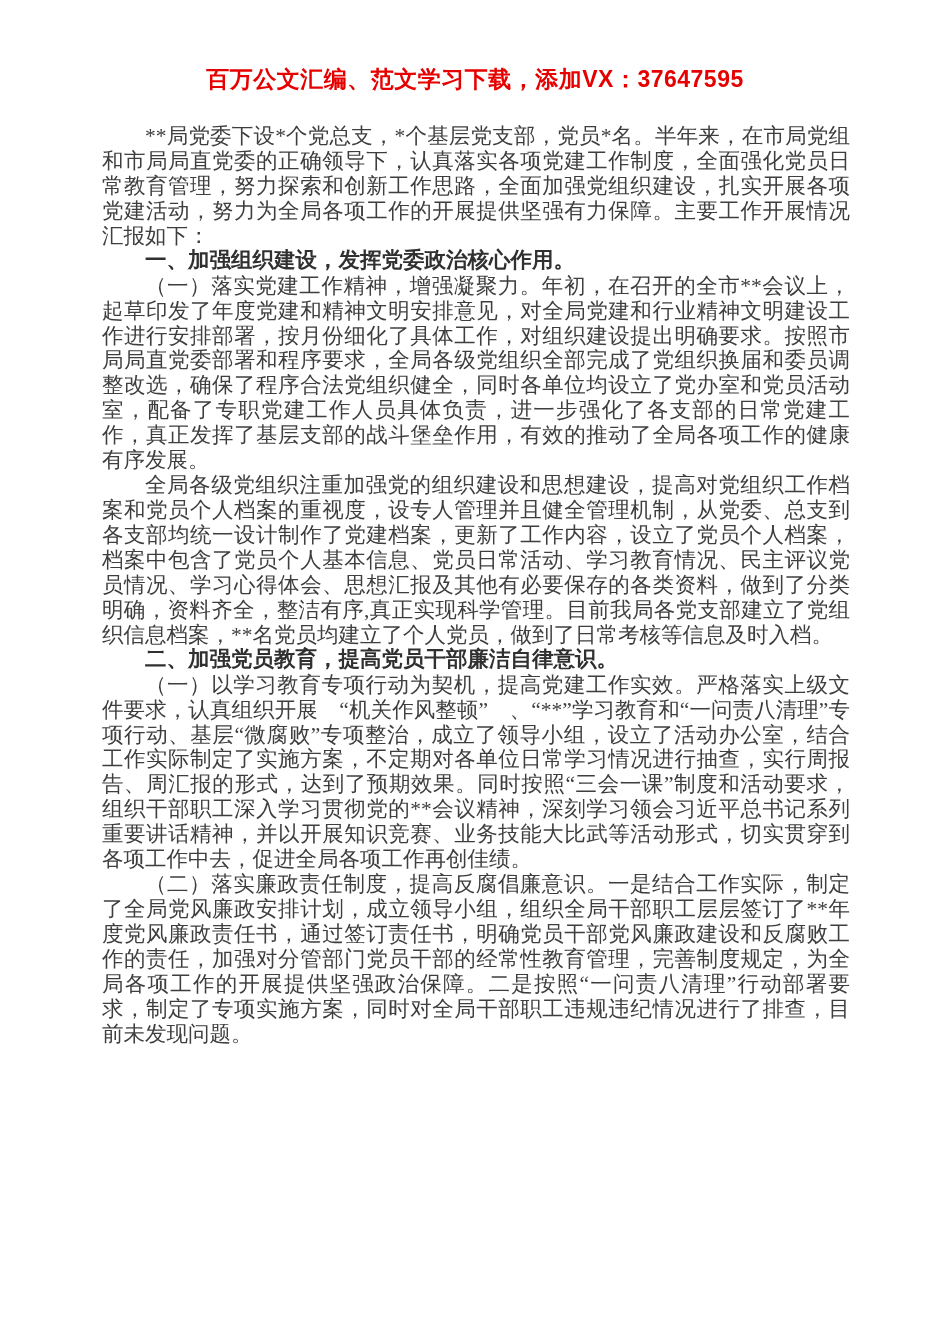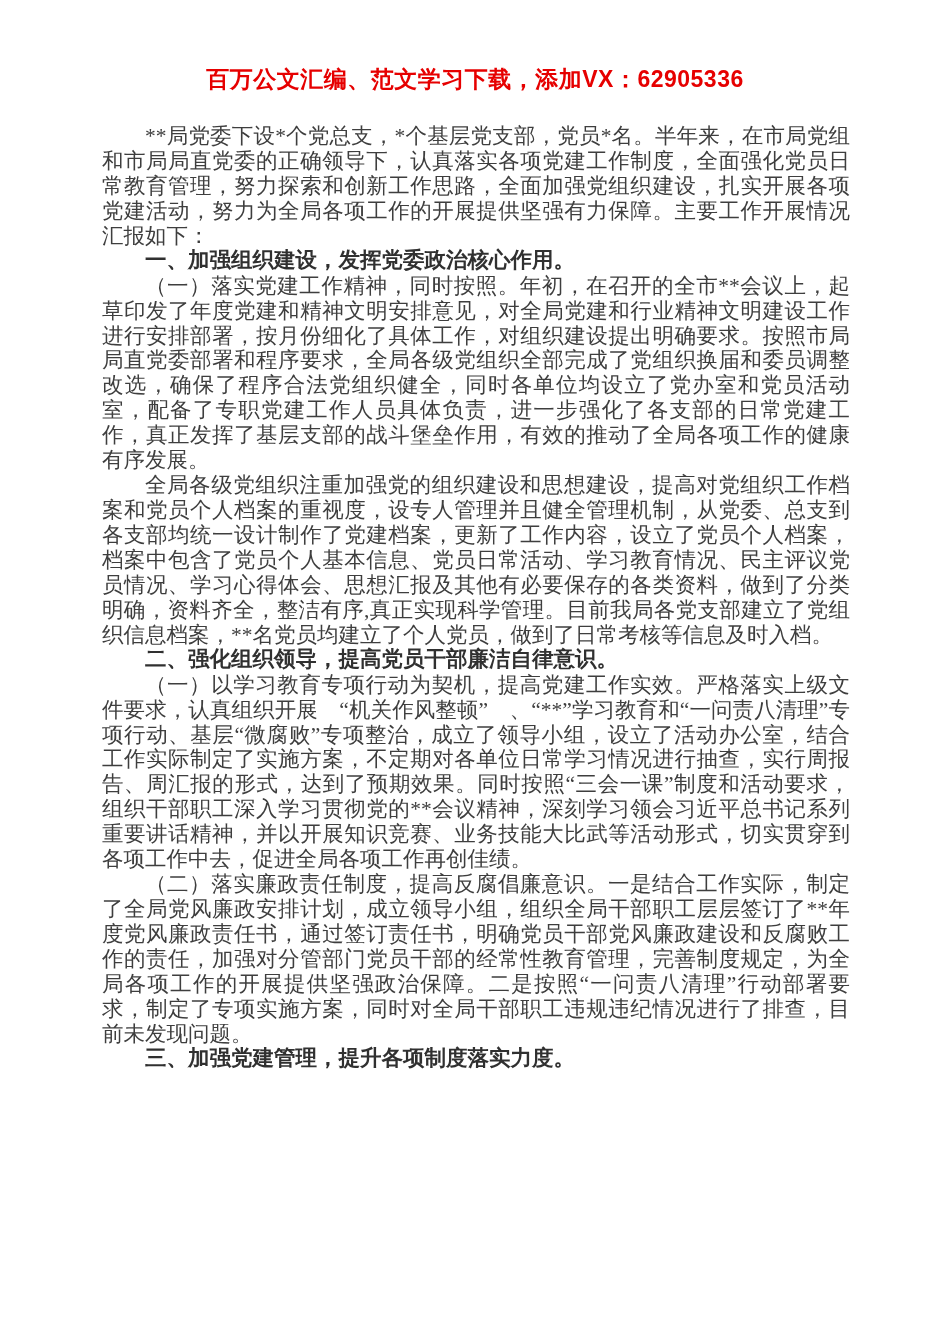--- a/index.html
+++ b/index.html
@@ -47,24 +47,23 @@
   .para.heading {
     font-family: Liberation Mono, monospace;
     font-weight: bold;
     color: #303030;
   }
 </style>
 </head>
 <body>
 
 <div class="page">
-  <div class="banner">百万公文汇编、范文学习下载，添加VX：62905336</div>
+  <div class="banner">百万公文汇编、范文学习下载，添加VX：37647595</div>
   <div class="doc-body">
       <p class="para">**局党委下设*个党总支，*个基层党支部，党员*名。半年来，在市局党组和市局局直党委的正确领导下，认真落实各项党建工作制度，全面强化党员日常教育管理，努力探索和创新工作思路，全面加强党组织建设，扎实开展各项党建活动，努力为全局各项工作的开展提供坚强有力保障。主要工作开展情况汇报如下：</p>
       <p class="para heading">一、加强组织建设，发挥党委政治核心作用。</p>
-      <p class="para">（一）落实党建工作精神，同时按照。年初，在召开的全市**会议上，起草印发了年度党建和精神文明安排意见，对全局党建和行业精神文明建设工作进行安排部署，按月份细化了具体工作，对组织建设提出明确要求。按照市局局直党委部署和程序要求，全局各级党组织全部完成了党组织换届和委员调整改选，确保了程序合法党组织健全，同时各单位均设立了党办室和党员活动室，配备了专职党建工作人员具体负责，进一步强化了各支部的日常党建工作，真正发挥了基层支部的战斗堡垒作用，有效的推动了全局各项工作的健康有序发展。</p>
+      <p class="para">（一）落实党建工作精神，增强凝聚力。年初，在召开的全市**会议上，起草印发了年度党建和精神文明安排意见，对全局党建和行业精神文明建设工作进行安排部署，按月份细化了具体工作，对组织建设提出明确要求。按照市局局直党委部署和程序要求，全局各级党组织全部完成了党组织换届和委员调整改选，确保了程序合法党组织健全，同时各单位均设立了党办室和党员活动室，配备了专职党建工作人员具体负责，进一步强化了各支部的日常党建工作，真正发挥了基层支部的战斗堡垒作用，有效的推动了全局各项工作的健康有序发展。</p>
       <p class="para">全局各级党组织注重加强党的组织建设和思想建设，提高对党组织工作档案和党员个人档案的重视度，设专人管理并且健全管理机制，从党委、总支到各支部均统一设计制作了党建档案，更新了工作内容，设立了党员个人档案，档案中包含了党员个人基本信息、党员日常活动、学习教育情况、民主评议党员情况、学习心得体会、思想汇报及其他有必要保存的各类资料，做到了分类明确，资料齐全，整洁有序,真正实现科学管理。目前我局各党支部建立了党组织信息档案，**名党员均建立了个人党员，做到了日常考核等信息及时入档。</p>
-      <p class="para heading">二、强化组织领导，提高党员干部廉洁自律意识。</p>
+      <p class="para heading">二、加强党员教育，提高党员干部廉洁自律意识。</p>
       <p class="para">（一）以学习教育专项行动为契机，提高党建工作实效。严格落实上级文件要求，认真组织开展　“机关作风整顿”　、“**”学习教育和“一问责八清理”专项行动、基层“微腐败”专项整治，成立了领导小组，设立了活动办公室，结合工作实际制定了实施方案，不定期对各单位日常学习情况进行抽查，实行周报告、周汇报的形式，达到了预期效果。同时按照“三会一课”制度和活动要求，组织干部职工深入学习贯彻党的**会议精神，深刻学习领会习近平总书记系列重要讲话精神，并以开展知识竞赛、业务技能大比武等活动形式，切实贯穿到各项工作中去，促进全局各项工作再创佳绩。</p>
       <p class="para">（二）落实廉政责任制度，提高反腐倡廉意识。一是结合工作实际，制定了全局党风廉政安排计划，成立领导小组，组织全局干部职工层层签订了**年度党风廉政责任书，通过签订责任书，明确党员干部党风廉政建设和反腐败工作的责任，加强对分管部门党员干部的经常性教育管理，完善制度规定，为全局各项工作的开展提供坚强政治保障。二是按照“一问责八清理”行动部署要求，制定了专项实施方案，同时对全局干部职工违规违纪情况进行了排查，目前未发现问题。</p>
-      <p class="para heading">三、加强党建管理，提升各项制度落实力度。</p>
     </div>
 </div>
 
 </body></html>

